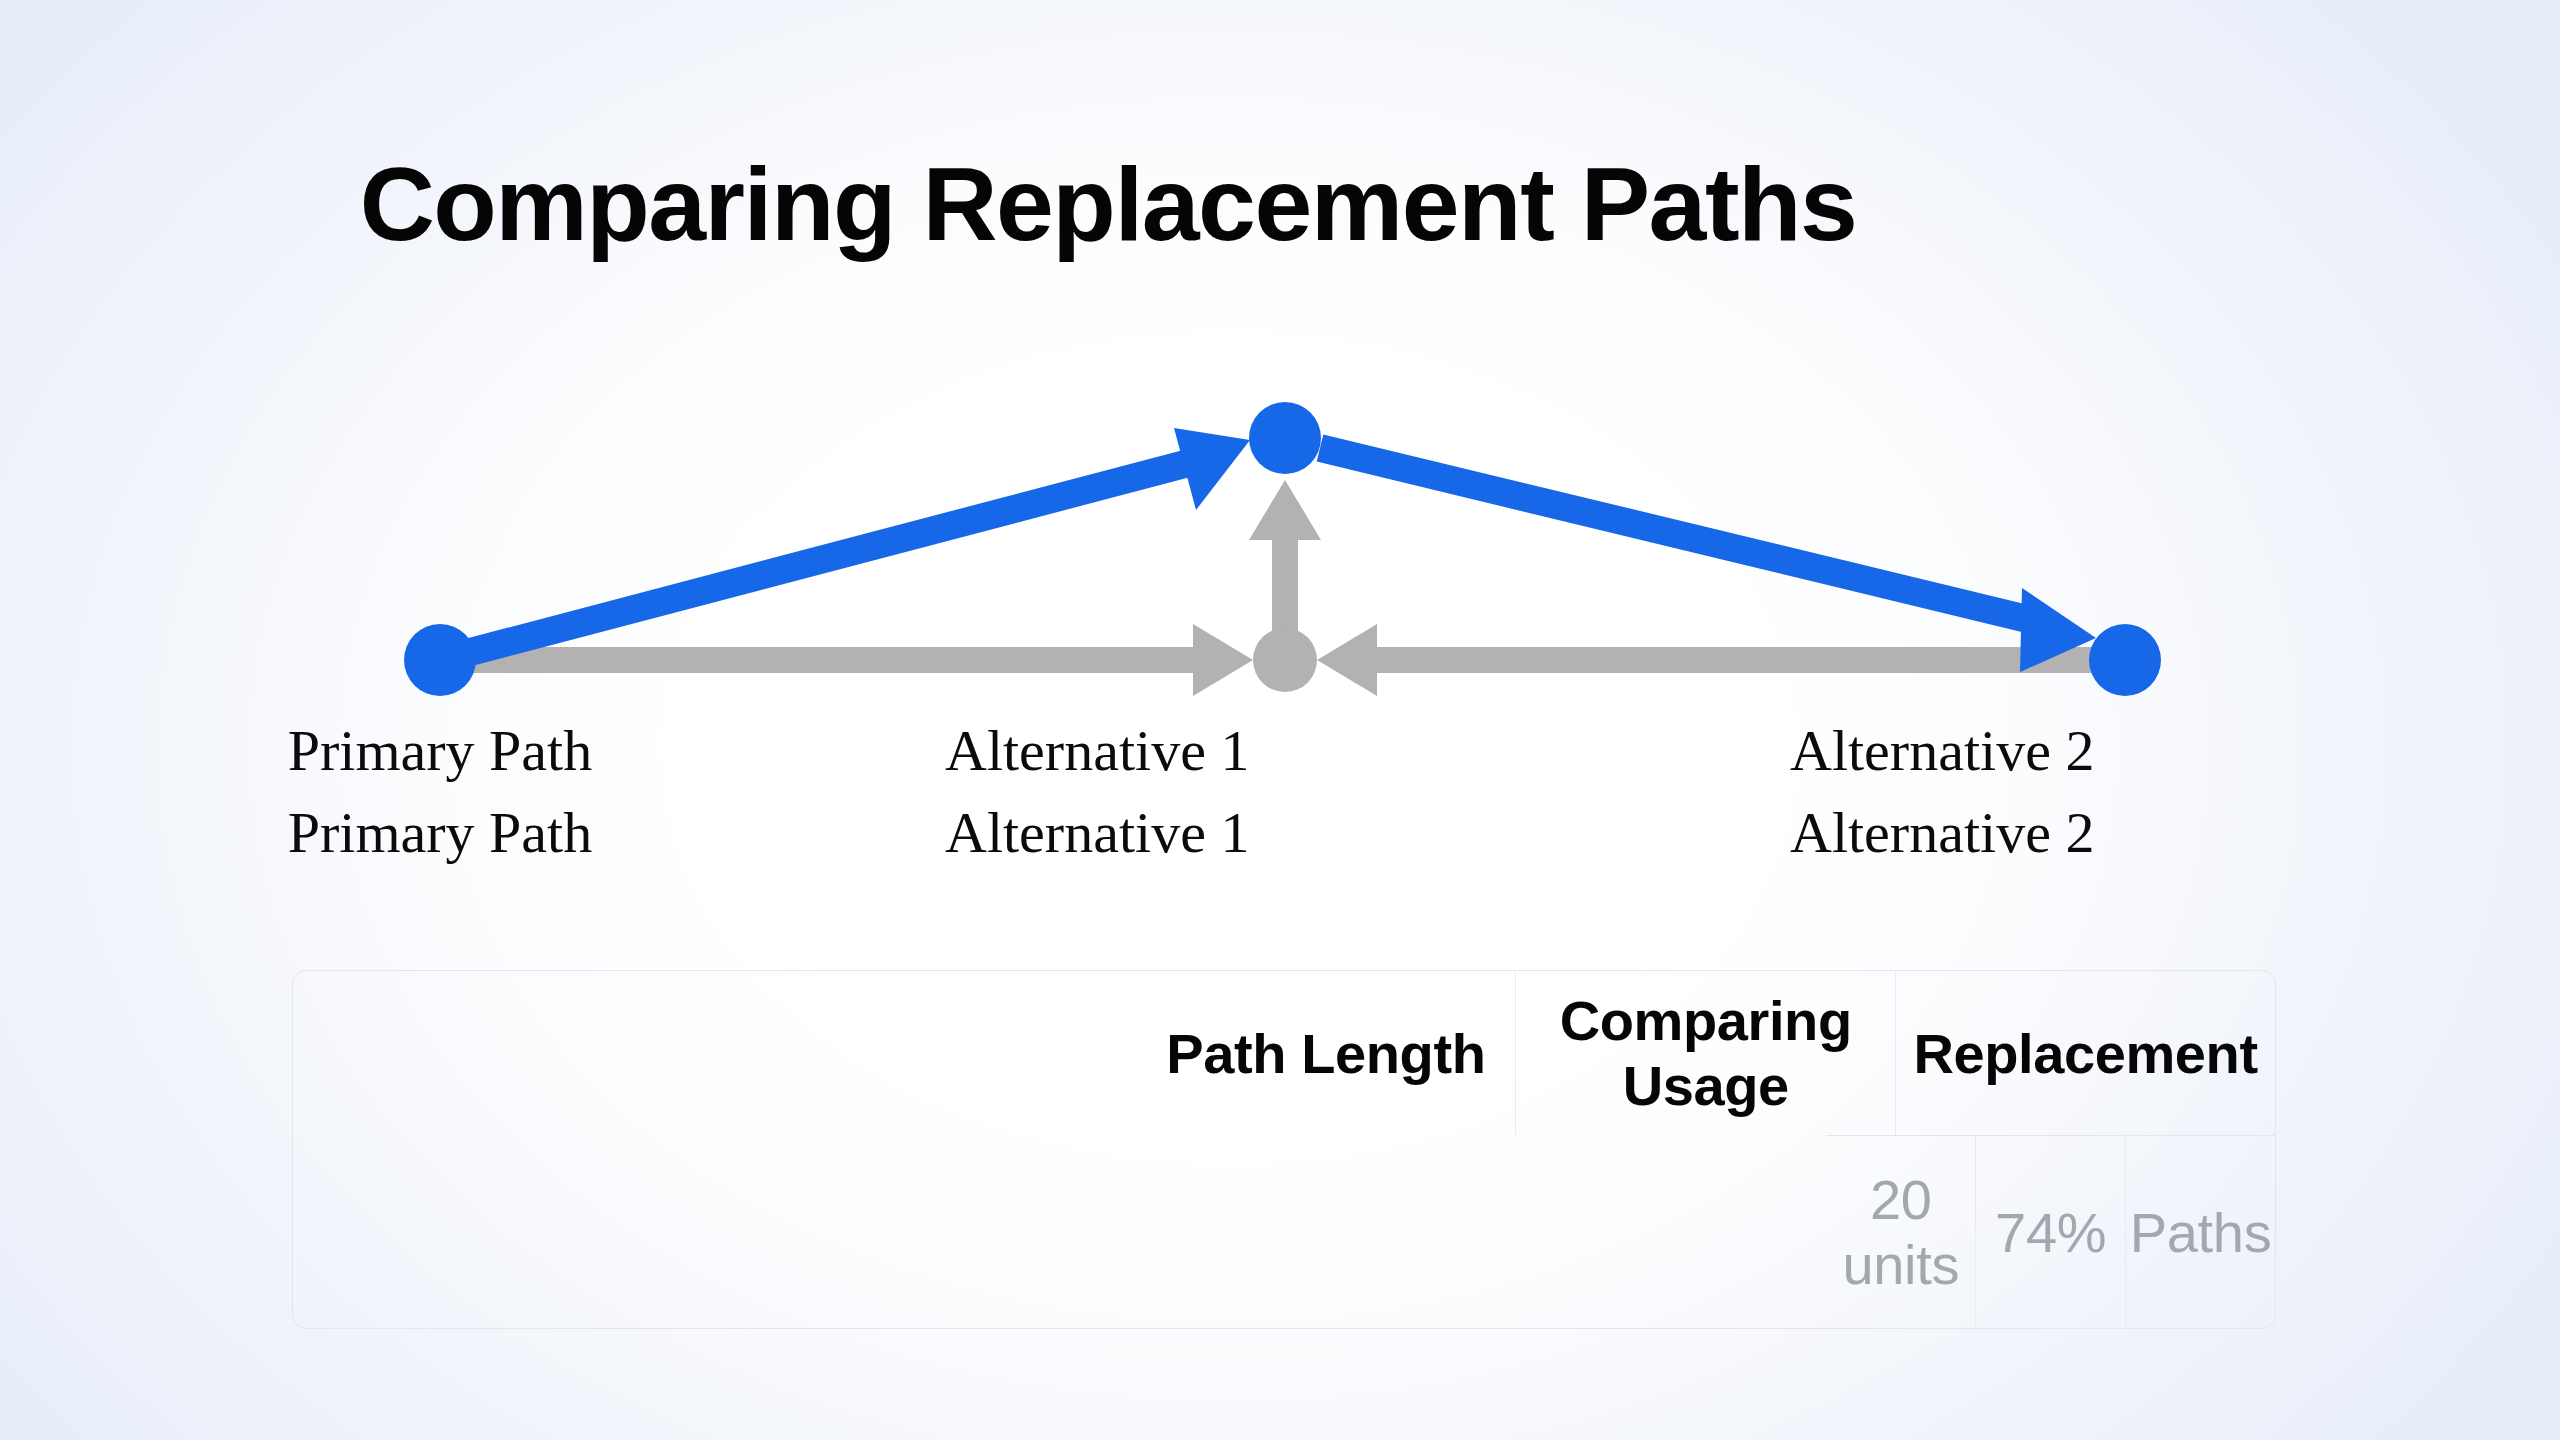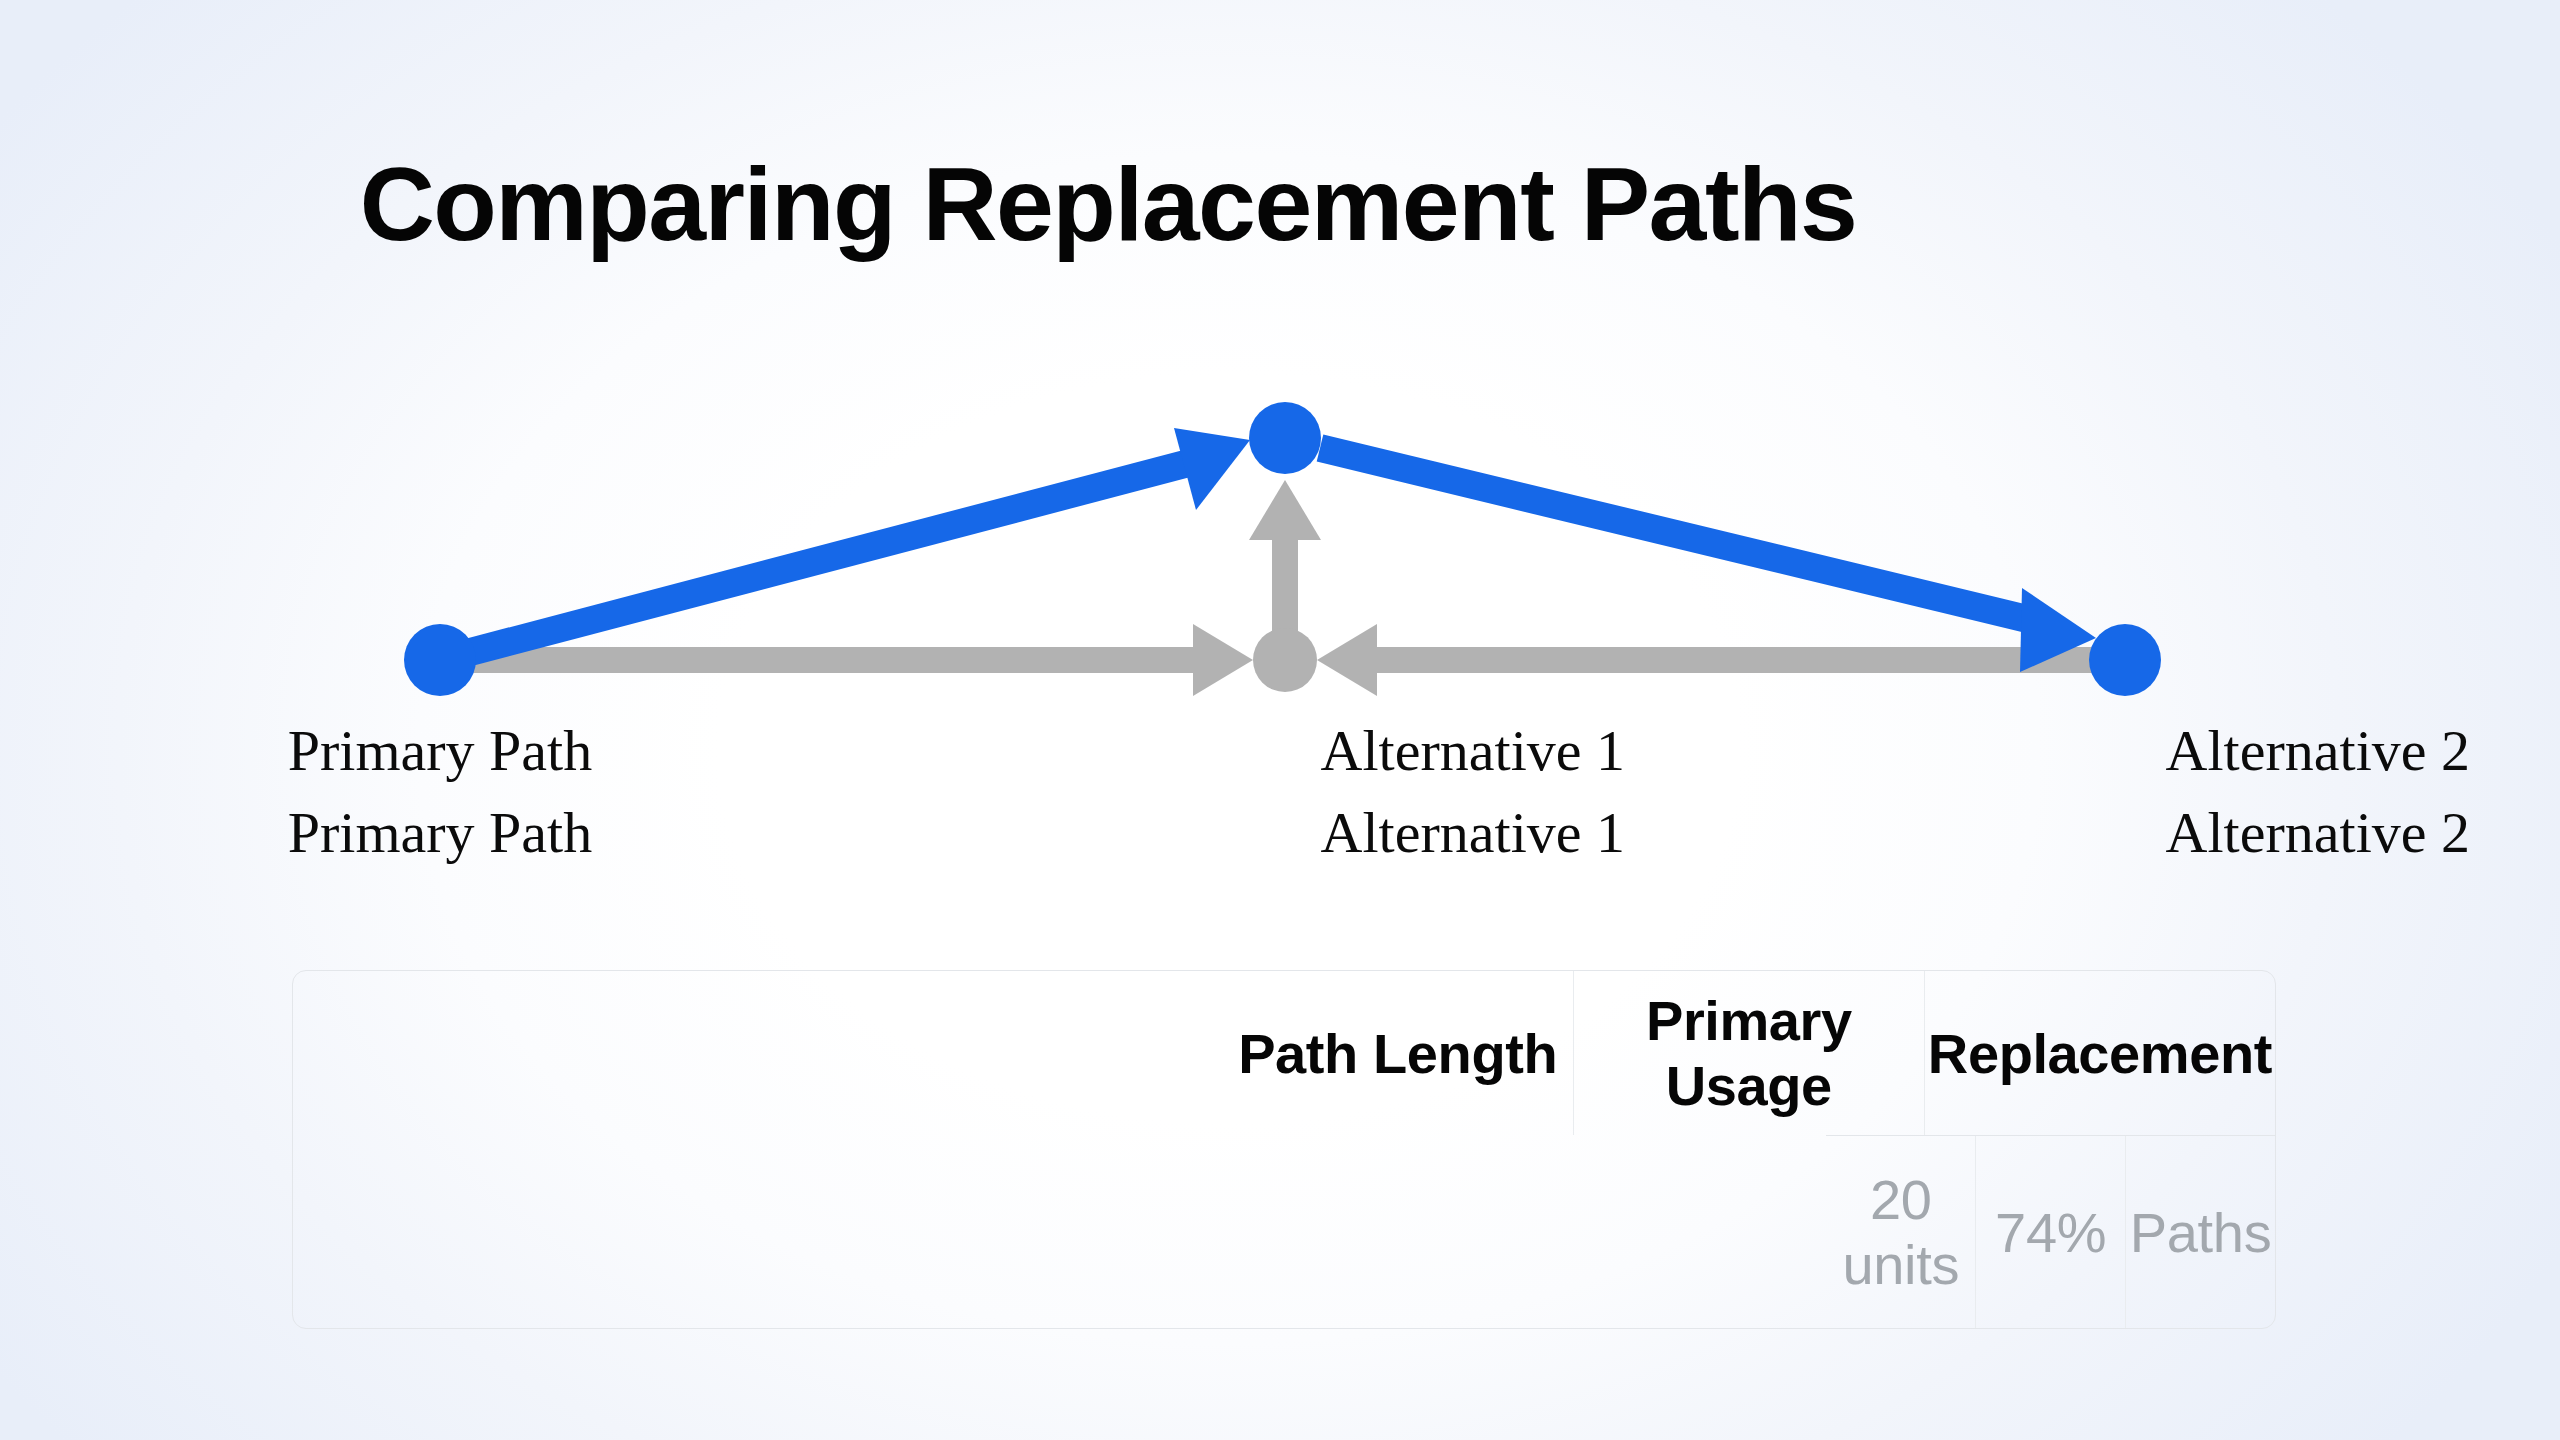--- a/index.html
+++ b/index.html
@@ -50,21 +50,21 @@
   
   .node-labels {
     position: absolute;
     left: 0;
     top: 710px;
     width: 2276px;
     height: 180px;
   }
   .node-label-group {
     position: absolute;
-    text-align: right;
+    text-align: left;
     font-family: "Liberation Serif", serif;
     font-weight: 400;
     font-size: 58px;
     line-height: 1.42;
     color: #0b0b0b;
     white-space: nowrap;
   }
   .node-label-group.left   { left: 100px;  width: 680px; text-align: center; }
   .node-label-group.center { left: 945px;  width: 680px; }
   .node-label-group.right  { left: 1790px; width: 680px; }
@@ -173,21 +173,21 @@
   <div class="node-label-group right">
     <span class="node-label-line">Alternative 2</span>
     <span class="node-label-line">Alternative 2</span>
   </div>
 </div>
 
 <div class="metrics-table">
 
   <div class="metrics-row header-row">
     <div class="metrics-cell">Path Length</div>
-    <div class="metrics-cell">Primary Usage</div>
+    <div class="metrics-cell">Comparing Usage</div>
     <div class="metrics-cell">Replacement</div>
   </div>
 
   <div class="metrics-row body-row">
     <div class="metrics-cell">20 units</div>
     <div class="metrics-cell">74%</div>
     <div class="metrics-cell">Paths</div>
   </div>
 </div>
 

